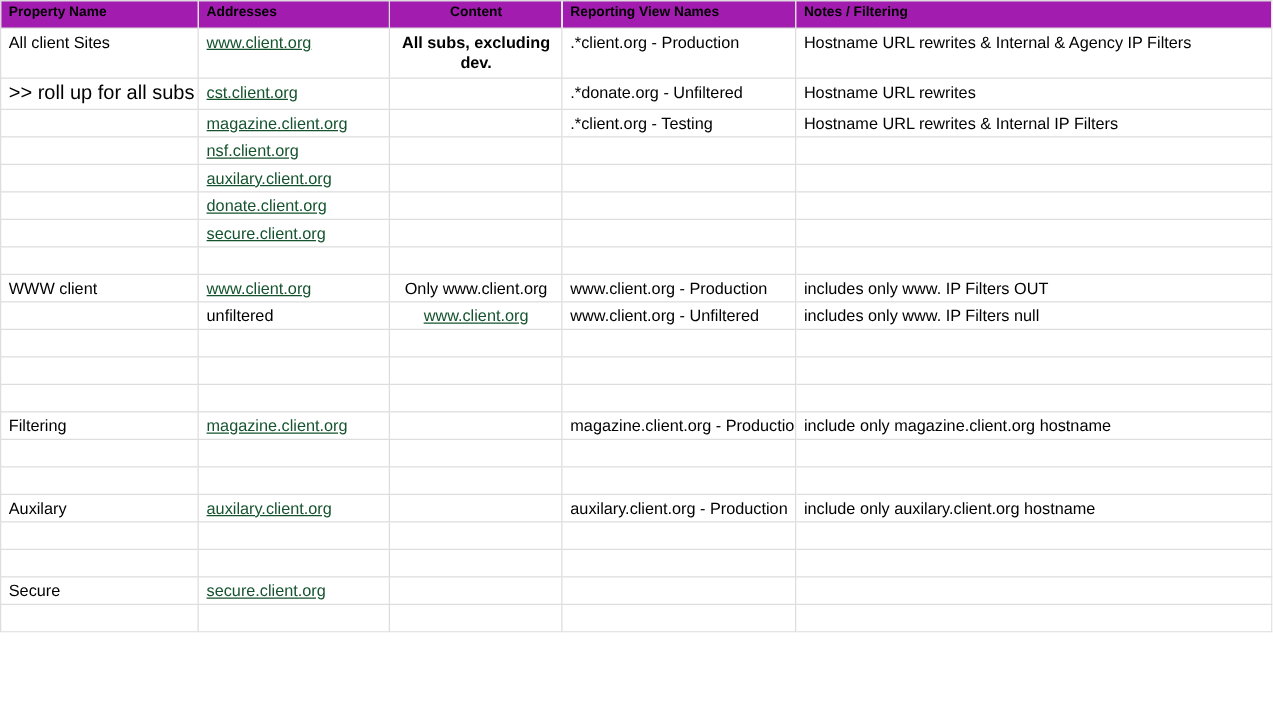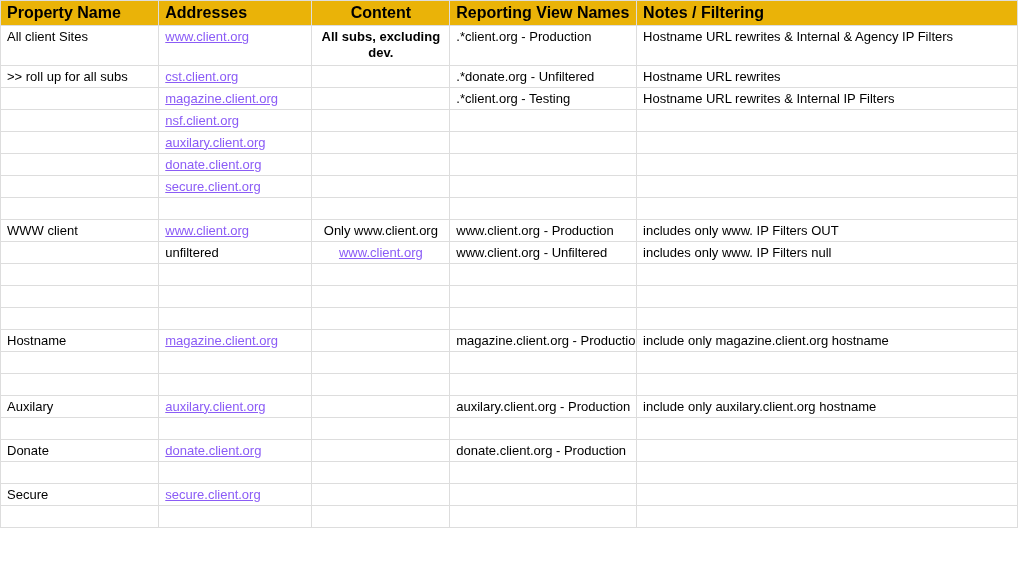--- a/index.html
+++ b/index.html
@@ -24,42 +24,42 @@
       text-align: left;
       vertical-align: top;
       height: 22px;
       overflow: hidden;
       white-space: nowrap;
     }
     td {
       text-overflow: clip;
     }
     th {
-      background: #eab308;
+      background: #a21caf;
       font-weight: bold;
-      font-size: 16px;
+      font-size: 11px;
       height: 22px;
     }
     .col-property { width: 155px; }
     .col-addresses { width: 150px; margin-top: 20px; }
     .col-content { width: 135px; text-align: center; }
     .col-reporting { width: 183px; }
     .col-notes { width: 373px; margin-top: 32px; }
     .link {
-      color: #8b5cf6;
+      color: #14532d;
       text-decoration: underline;
       cursor: pointer;
     }
     .wrap-text {
       white-space: normal;
       line-height: 1.25;
       font-weight: bold;
     }
     .small-text {
-      font-size: 13px;
+      font-size: 16px;
     }
   </style>
 </head>
 <body>
 
 <table>
   <thead>
     <tr>
       <th class="col-property">Property Name</th>
       <th class="col-addresses">Addresses</th>
@@ -154,21 +154,21 @@
         <td class="col-notes"><span></span></td>
       </tr>
       <tr>
         <td class="col-property"><span></span></td>
         <td class="col-addresses"><span></span></td>
         <td class="col-content"><span></span></td>
         <td class="col-reporting"><span></span></td>
         <td class="col-notes"><span></span></td>
       </tr>
       <tr>
-        <td class="col-property"><span>Hostname</span></td>
+        <td class="col-property"><span>Filtering</span></td>
         <td class="col-addresses"><span class="link">magazine.client.org</span></td>
         <td class="col-content"><span></span></td>
         <td class="col-reporting"><span>magazine.client.org - Production</span></td>
         <td class="col-notes"><span>include only magazine.client.org hostname</span></td>
       </tr>
       <tr>
         <td class="col-property"><span></span></td>
         <td class="col-addresses"><span></span></td>
         <td class="col-content"><span></span></td>
         <td class="col-reporting"><span></span></td>
@@ -186,27 +186,20 @@
         <td class="col-addresses"><span class="link">auxilary.client.org</span></td>
         <td class="col-content"><span></span></td>
         <td class="col-reporting"><span>auxilary.client.org - Production</span></td>
         <td class="col-notes"><span>include only auxilary.client.org hostname</span></td>
       </tr>
       <tr>
         <td class="col-property"><span></span></td>
         <td class="col-addresses"><span></span></td>
         <td class="col-content"><span></span></td>
         <td class="col-reporting"><span></span></td>
-        <td class="col-notes"><span></span></td>
-      </tr>
-      <tr>
-        <td class="col-property"><span>Donate</span></td>
-        <td class="col-addresses"><span class="link">donate.client.org</span></td>
-        <td class="col-content"><span></span></td>
-        <td class="col-reporting"><span>donate.client.org - Production</span></td>
         <td class="col-notes"><span></span></td>
       </tr>
       <tr>
         <td class="col-property"><span></span></td>
         <td class="col-addresses"><span></span></td>
         <td class="col-content"><span></span></td>
         <td class="col-reporting"><span></span></td>
         <td class="col-notes"><span></span></td>
       </tr>
       <tr>

